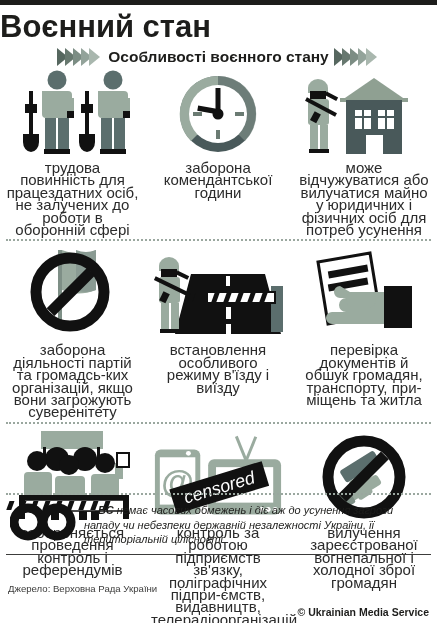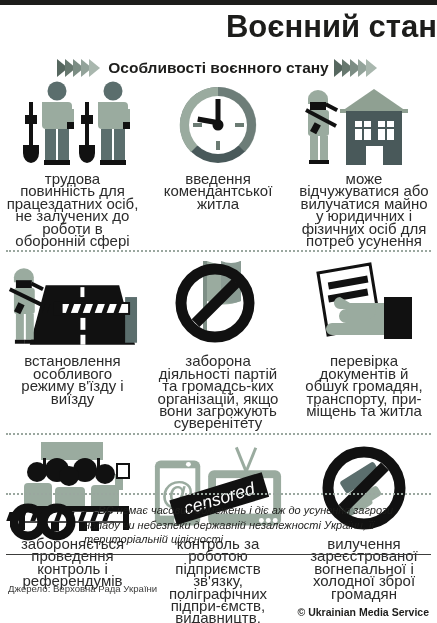--- a/index.html
+++ b/index.html
@@ -9,29 +9,29 @@
     font-family:"Liberation Sans", sans-serif;
     overflow:hidden;
     position:relative;
   }
   .page{width:437px;height:623px;position:relative;box-sizing:border-box;}
 
   
   .top-rule{height:5px;background:#1d1d1b;width:437px;}
 
   
-  .header{padding:4px 0 0 0;text-align:right;}
+  .header{padding:4px 0 0 0;text-align:left;}
   .title{
     font-size:31px;font-weight:bold;color:#1d1d1b;
     letter-spacing:0px;line-height:36px;
     font-family:"Liberation Sans", sans-serif;
   }
   .subbar{
     display:flex;align-items:center;justify-content:center;
-    margin-top:14px;gap:8px;
+    margin-top:3px;gap:8px;
   }
   .subtitle{
     font-size:15.5px;font-weight:bold;color:#1d1d1b;white-space:nowrap;
   }
   .chev-group{display:flex;align-items:center;}
   .chev{
     width:0;height:0;display:inline-block;
     border-top:9px solid transparent;
     border-bottom:9px solid transparent;
     border-left:11px solid #6f8279;
@@ -182,21 +182,21 @@
           <path d="M45 6 A38 38 0 0 1 72 71 L45 44 Z" fill="#8a9a92" opacity="0.55"></path>
           <circle cx="45" cy="44" r="29" fill="#ffffff"></circle>
           <rect x="42.5" y="18" width="5" height="26" fill="#111111"></rect>
           <rect x="43" y="60" width="4" height="9" fill="#6b7b73"></rect>
           <rect x="20" y="42" width="9" height="4" fill="#6b7b73"></rect>
           <rect x="62" y="42" width="9" height="4" fill="#6b7b73"></rect>
           <rect x="24" y="39" width="23" height="5.5" fill="#111111" transform="rotate(10 45 44)"></rect>
           <circle cx="45" cy="44" r="5.5" fill="#111111"></circle>
         </svg>
       </div>
-      <div class="caption">введення комендантської житла</div>
+      <div class="caption">заборона комендантської години</div>
     </div>
 
     <div class="cell">
       <div class="icon-box">
         <svg width="132" height="88" viewBox="0 0 132 88">
 
           <path d="M44 30 L76 8 L108 30 Z" fill="#8fa092"></path>
           <rect x="42" y="28" width="68" height="4" fill="#8fa092"></rect>
           <rect x="48" y="30" width="56" height="54" fill="#49595a"></rect>
           <rect x="57" y="40" width="16" height="19" fill="#ffffff"></rect>
@@ -217,20 +217,35 @@
 
           <rect x="6" y="35" width="34" height="4" fill="#111111" transform="rotate(28 23 37)"></rect>
           <rect x="27" y="24" width="13" height="4" fill="#111111" transform="rotate(28 33 26)"></rect>
           <rect x="14" y="42" width="7" height="10" fill="#111111" transform="rotate(28 17 47)"></rect>
         </svg>
       </div>
       <div class="caption">може відчужуватися або вилучатися майно у юридичних і фізичних осіб для потреб усунення</div>
     </div>
 
     <div class="dots-row"></div>
+
+    <div class="cell">
+      <div class="icon-box tall">
+        <svg width="110" height="92" viewBox="0 0 110 92">
+
+          <rect x="40" y="2" width="4" height="76" fill="#7e8f86"></rect>
+          <path d="M44 2 q18 7 34 0 v40 q-18 7 -34 0 z" fill="#9aab9f"></path>
+          <path d="M58 2 q10 4 20 0 v40 q-10 4 -20 0 z" fill="#8a9b93"></path>
+
+          <circle cx="52" cy="44" r="34" fill="none" stroke="#111111" stroke-width="11"></circle>
+          <rect x="24" y="39" width="57" height="11" fill="#111111" transform="rotate(-45 52 44)"></rect>
+        </svg>
+      </div>
+      <div class="caption">заборона діяльності партій та громадсь-ких організацій, якщо вони загрожують суверенітету</div>
+    </div>
 
     <div class="cell">
       <div class="icon-box tall">
         <svg width="138" height="92" viewBox="0 0 138 92">
 
           <path d="M42 26 L116 26 L132 86 L26 86 Z" fill="#111111"></path>
           <rect x="77" y="28" width="4" height="10" fill="#ffffff"></rect>
           <rect x="77" y="43" width="4" height="11" fill="#ffffff"></rect>
           <rect x="77" y="59" width="5" height="12" fill="#ffffff"></rect>
           <rect x="77" y="76" width="5" height="10" fill="#ffffff"></rect>
@@ -255,35 +270,20 @@
           <rect x="12" y="55" width="8" height="26" fill="#9aab9f"></rect>
           <rect x="22" y="55" width="8" height="26" fill="#9aab9f"></rect>
           <rect x="11" y="81" width="10" height="4" fill="#111111"></rect>
           <rect x="21" y="81" width="10" height="4" fill="#111111"></rect>
           <rect x="4" y="36" width="36" height="4" fill="#111111" transform="rotate(26 22 38)"></rect>
           <rect x="27" y="25" width="13" height="4" fill="#111111" transform="rotate(26 33 27)"></rect>
           <rect x="12" y="44" width="7" height="10" fill="#111111" transform="rotate(26 15 49)"></rect>
         </svg>
       </div>
       <div class="caption">встановлення особливого режиму в'їзду і виїзду</div>
-    </div>
-
-    <div class="cell">
-      <div class="icon-box tall">
-        <svg width="110" height="92" viewBox="0 0 110 92">
-
-          <rect x="40" y="2" width="4" height="76" fill="#7e8f86"></rect>
-          <path d="M44 2 q18 7 34 0 v40 q-18 7 -34 0 z" fill="#9aab9f"></path>
-          <path d="M58 2 q10 4 20 0 v40 q-10 4 -20 0 z" fill="#8a9b93"></path>
-
-          <circle cx="52" cy="44" r="34" fill="none" stroke="#111111" stroke-width="11"></circle>
-          <rect x="24" y="39" width="57" height="11" fill="#111111" transform="rotate(-45 52 44)"></rect>
-        </svg>
-      </div>
-      <div class="caption">заборона діяльності партій та громадсь-ких організацій, якщо вони загрожують суверенітету</div>
     </div>
 
     <div class="cell">
       <div class="icon-box tall">
         <svg width="132" height="92" viewBox="0 0 132 92">
 
           <path d="M20 14 L72 5 L82 66 L30 76 Z" fill="#ffffff" stroke="#111111" stroke-width="3"></path>
           <rect x="30" y="20" width="40" height="7" fill="#111111" transform="rotate(-10 50 23)"></rect>
           <rect x="30" y="33" width="40" height="7" fill="#111111" transform="rotate(-10 50 36)"></rect>
 

